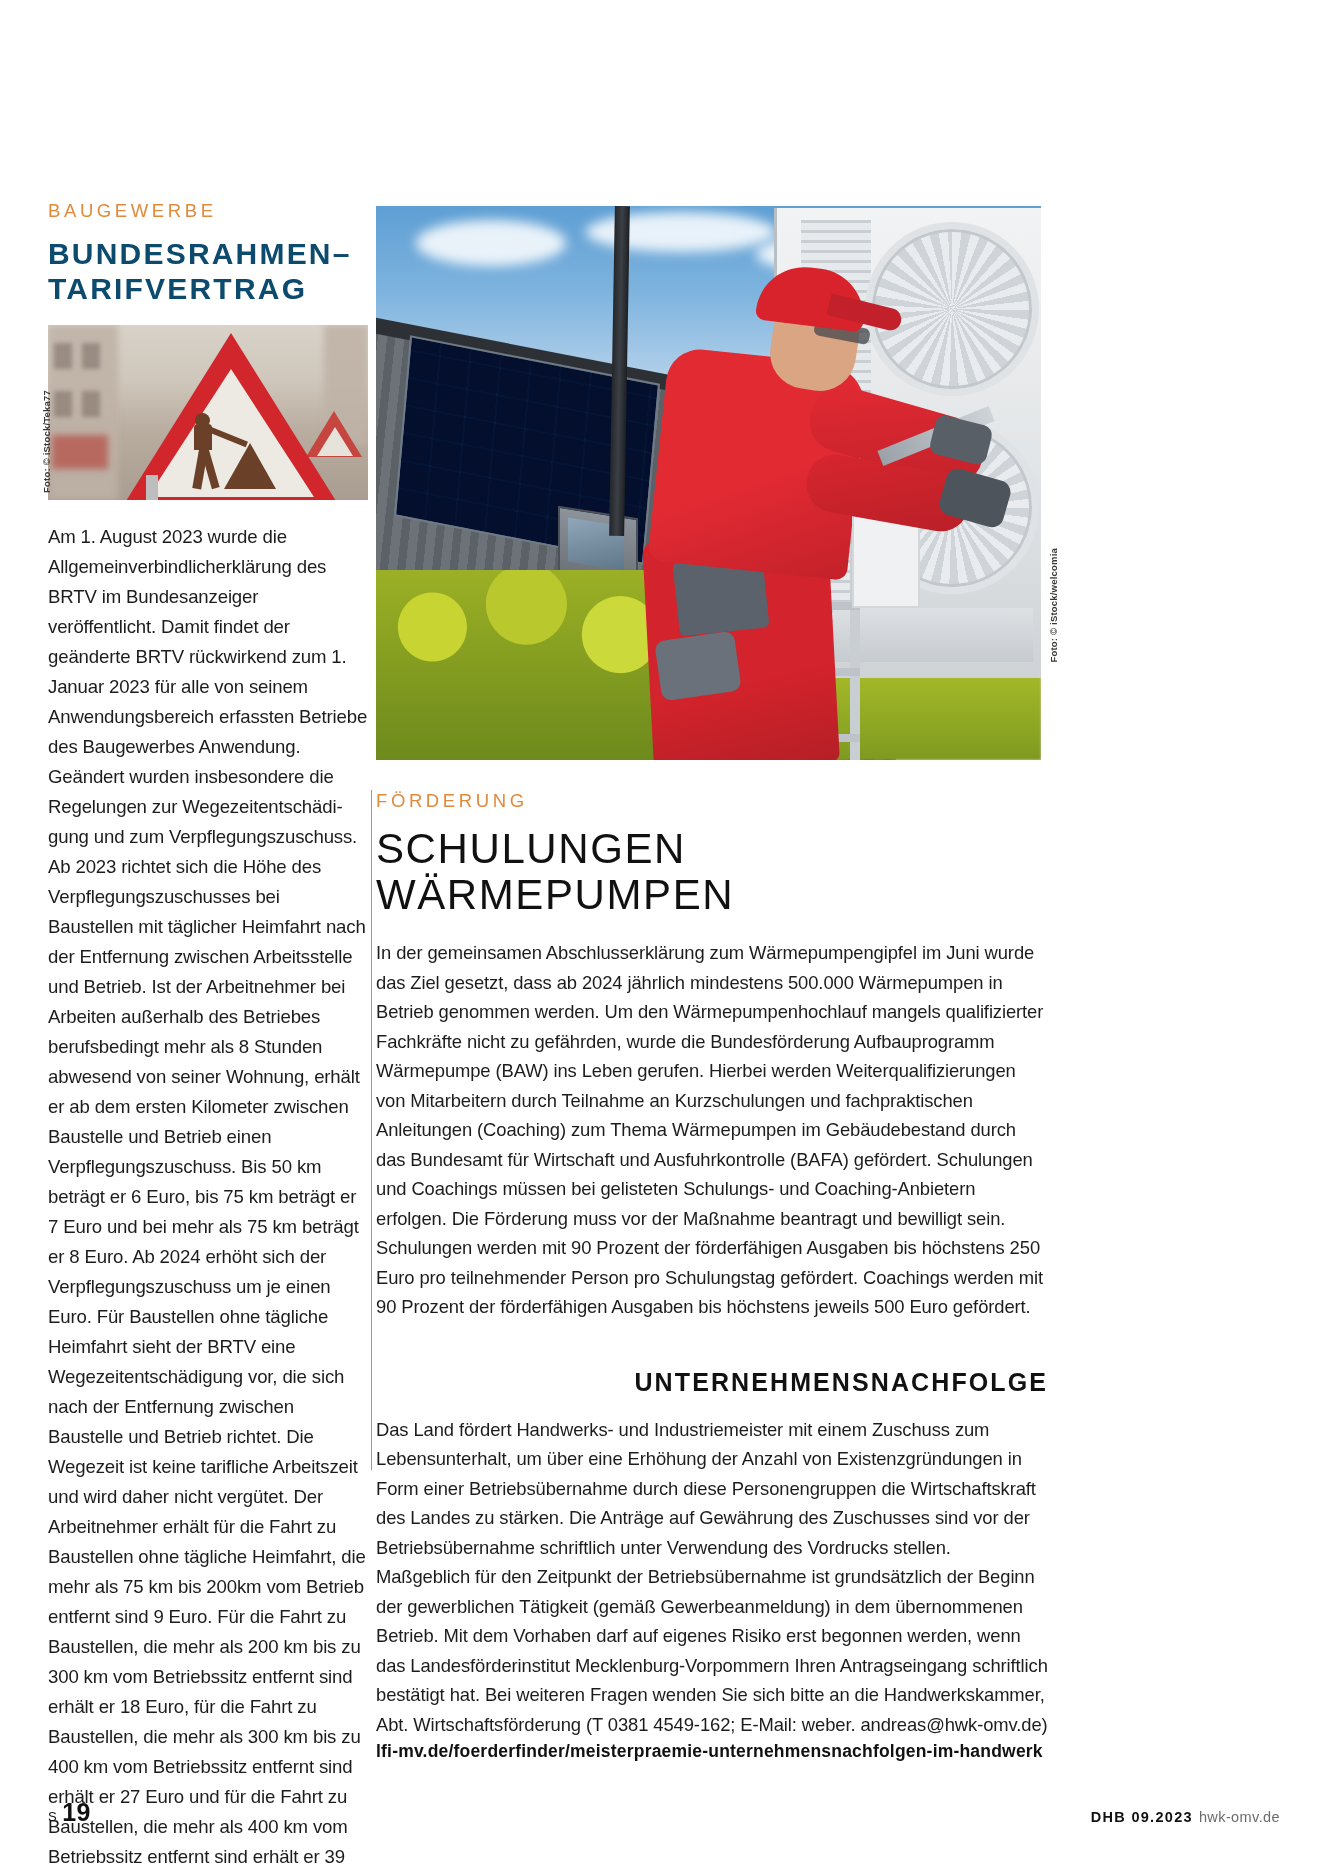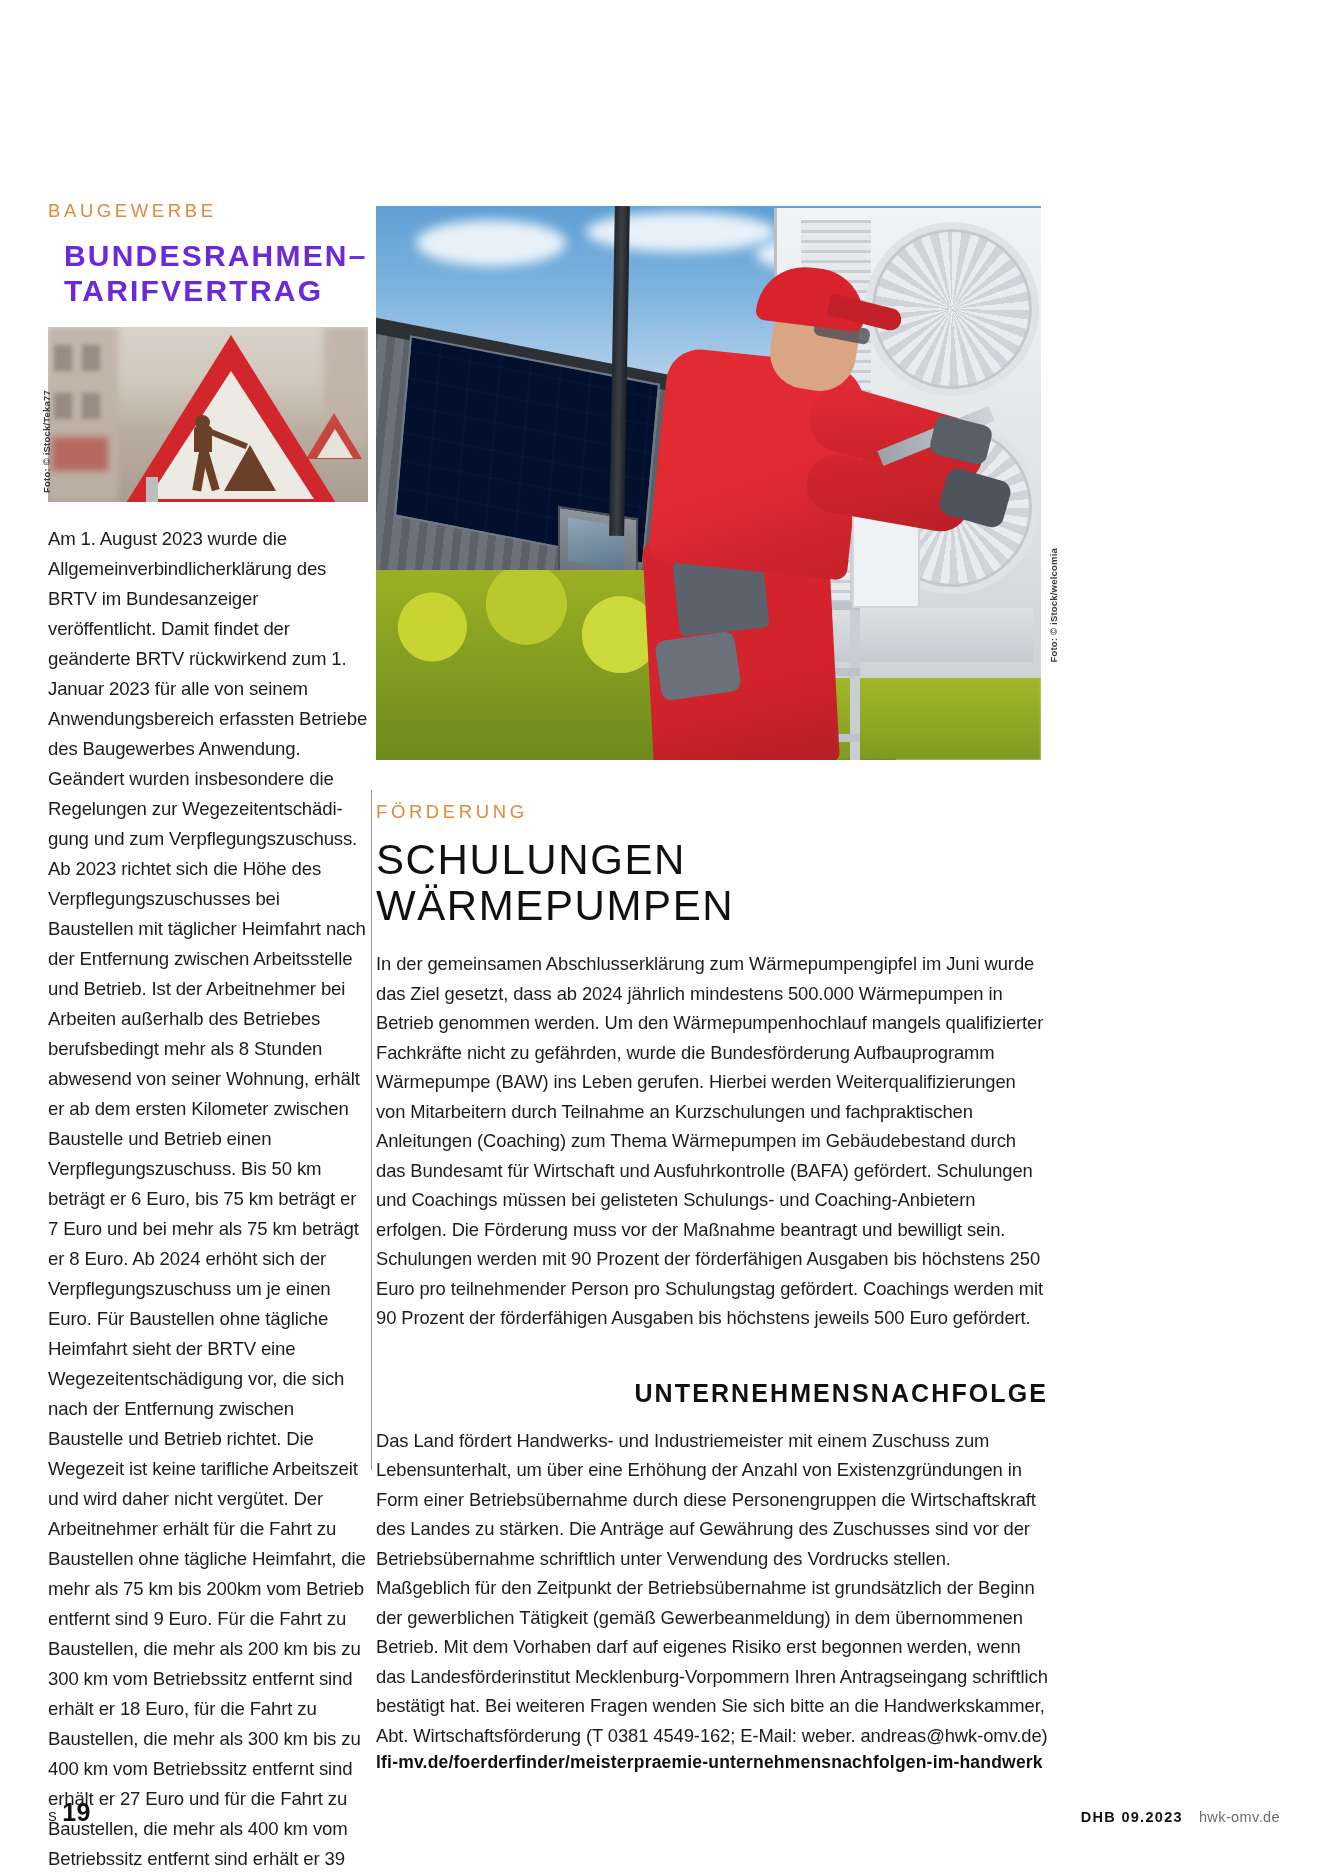--- a/index.html
+++ b/index.html
@@ -58,22 +58,22 @@
     font-weight: 400;
     margin: 0 0 14px 0;
     text-transform: uppercase;
   }
   .headline-bold {
     font-family: "Liberation Sans", sans-serif;
     font-size: 30px;
     line-height: 1.18;
     letter-spacing: 2.2px;
     font-weight: 700;
-    color: #6d28d9;
-    margin: 16px;
+    color: #0c4a6e;
+    margin: 0;
     text-transform: uppercase;
   }
   .headline-light {
     font-family: "Liberation Sans", sans-serif;
     font-size: 42px;
     line-height: 1.1;
     letter-spacing: 1.6px;
     font-weight: 400;
     color: #111;
     margin: 0 0 20px 0;
@@ -534,21 +534,21 @@
     font-size: 25px;
     font-weight: 700;
     letter-spacing: 0.5px;
     margin-left: 5px;
   }
   .footer-right {
     position: absolute;
     right: 0; bottom: 2px;
     display: flex;
     align-items: baseline;
-    gap: 16px;
+    gap: 6px;
   }
   .issue {
     font-family: "Liberation Sans", sans-serif;
     font-size: 14.5px;
     font-weight: 700;
     letter-spacing: 1.3px;
     color: #111;
   }
   .site {
     font-family: "Liberation Sans", sans-serif;
@@ -649,21 +649,21 @@
     <div class="person-head"></div>
     <div class="person-glass"></div>
     <div class="person-cap"></div>
     <div class="person-brim"></div>
   </div>
 
   <div class="credit credit-left">Foto: © iStock/Teka77</div>
 
   <div class="credit credit-right">Foto: © iStock/welcomia</div>
 
-  <div class="col-right" style="top:790px;margin-top:11px;">
+  <div class="col-right" style="top:790px;">
 
     <div class="kicker">FÖRDERUNG</div>
 
     <h2 class="headline-light">SCHULUNGEN WÄRMEPUMPEN</h2>
 
     <p class="body-right">In der gemeinsamen Abschlusserklärung zum Wärmepumpengipfel im Juni wurde das Ziel gesetzt, dass ab 2024 jährlich mindestens 500.000 Wärmepumpen in Betrieb genommen werden. Um den Wärmepumpenhochlauf mangels qualifizierter Fachkräfte nicht zu ge­fährden, wurde die Bundesförderung Aufbauprogramm Wärmepumpe (BAW) ins Leben gerufen. Hierbei werden Weiterqualifizierungen von Mitarbeitern durch Teilnahme an Kurzschulungen und fachpraktischen Anleitungen (Coaching) zum Thema Wärmepumpen im Gebäudebestand durch das Bundesamt für Wirtschaft und Ausfuhrkontrolle (BAFA) gefördert. Schulungen und Coachings müssen bei gelisteten Schulungs- und Coaching-Anbietern erfolgen. Die Förderung muss vor der Maßnahme beantragt und bewilligt sein. Schulungen werden mit 90 Prozent der förderfähigen Ausgaben bis höchstens 250 Euro pro teilnehmender Person pro Schulungstag gefördert. Coachings werden mit 90 Prozent der förderfähigen Ausgaben bis höchstens jeweils 500 Euro gefördert.</p>
 
 
     <div class="spacer-lg"></div>
 

